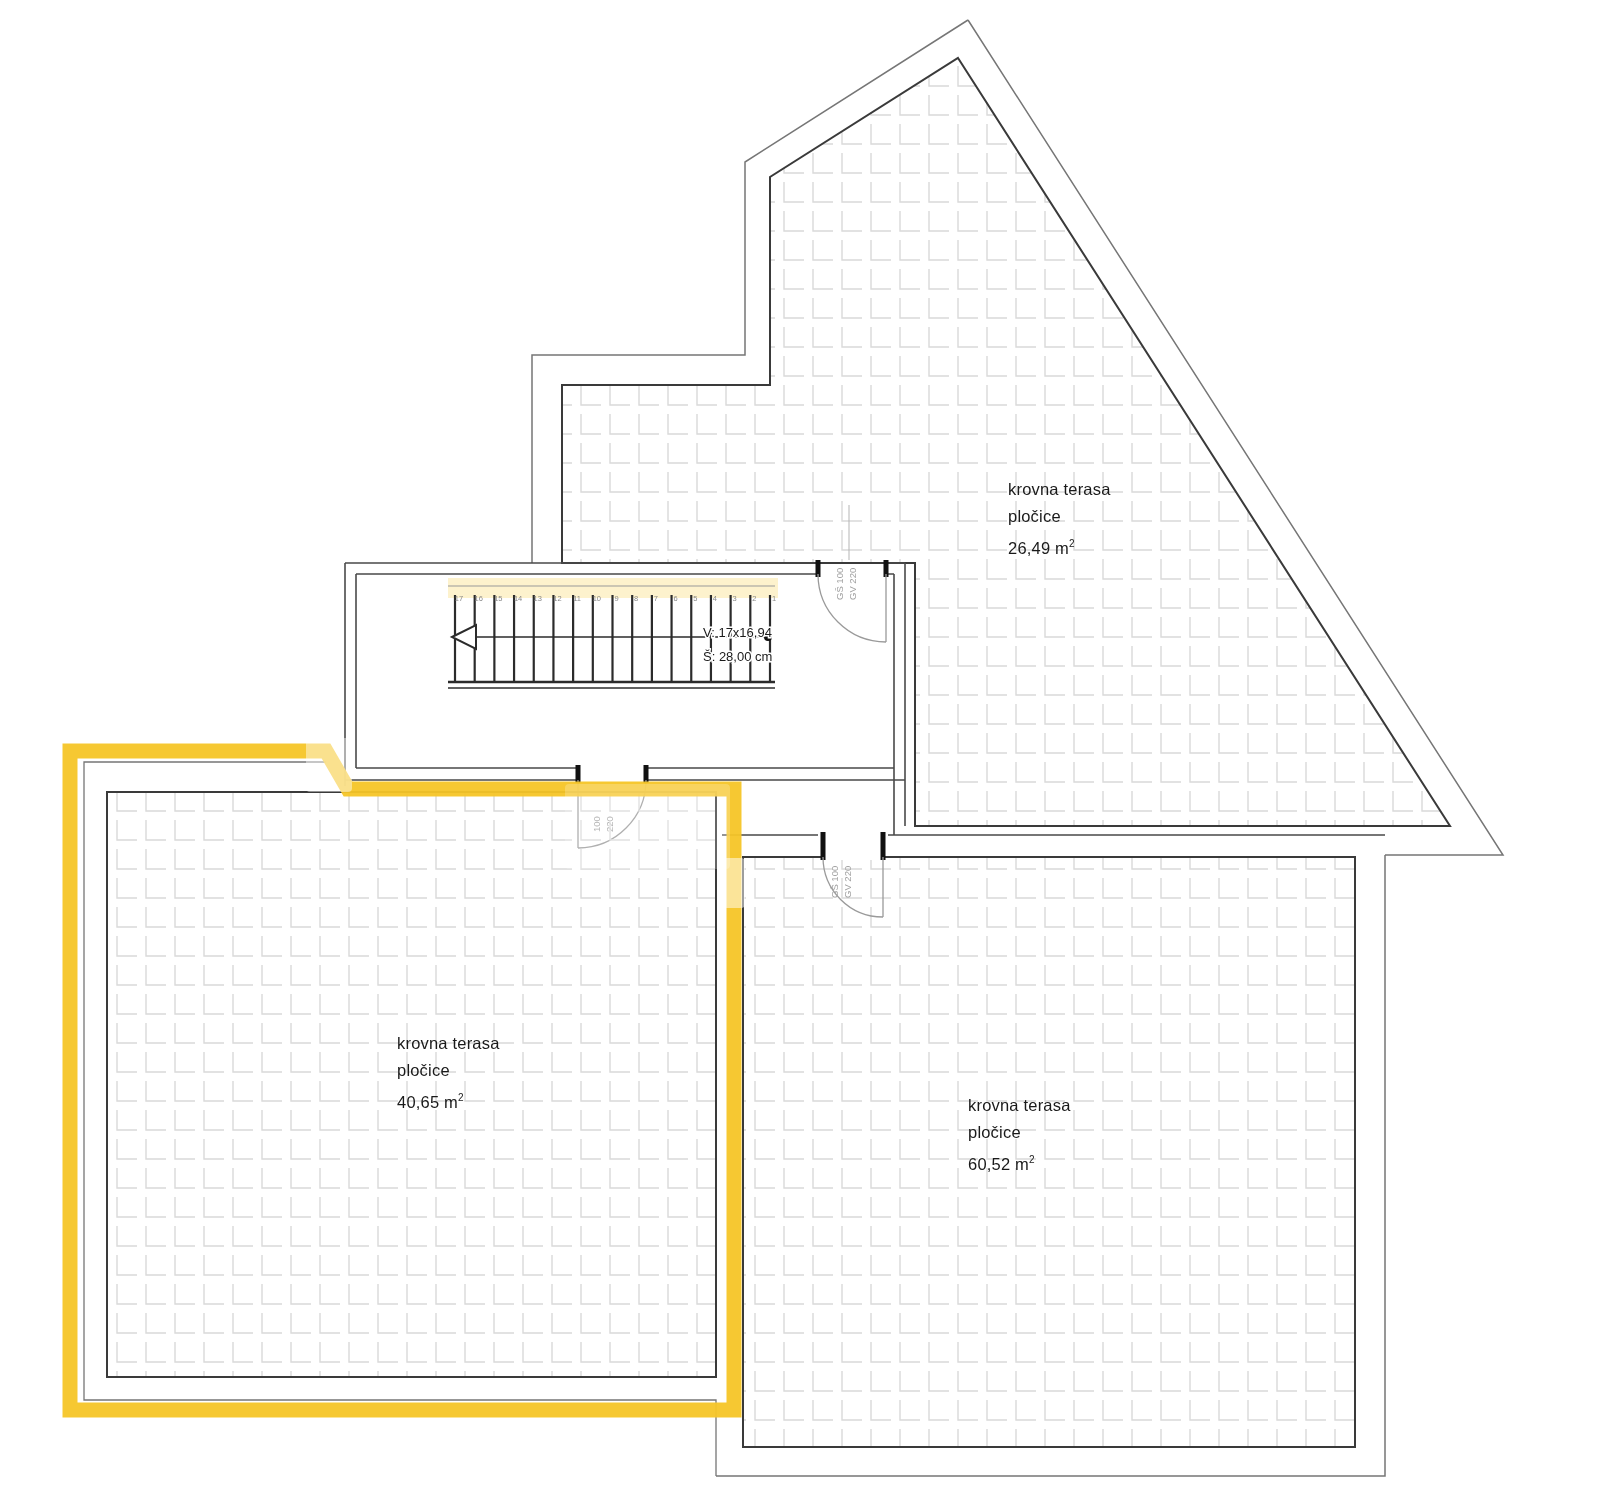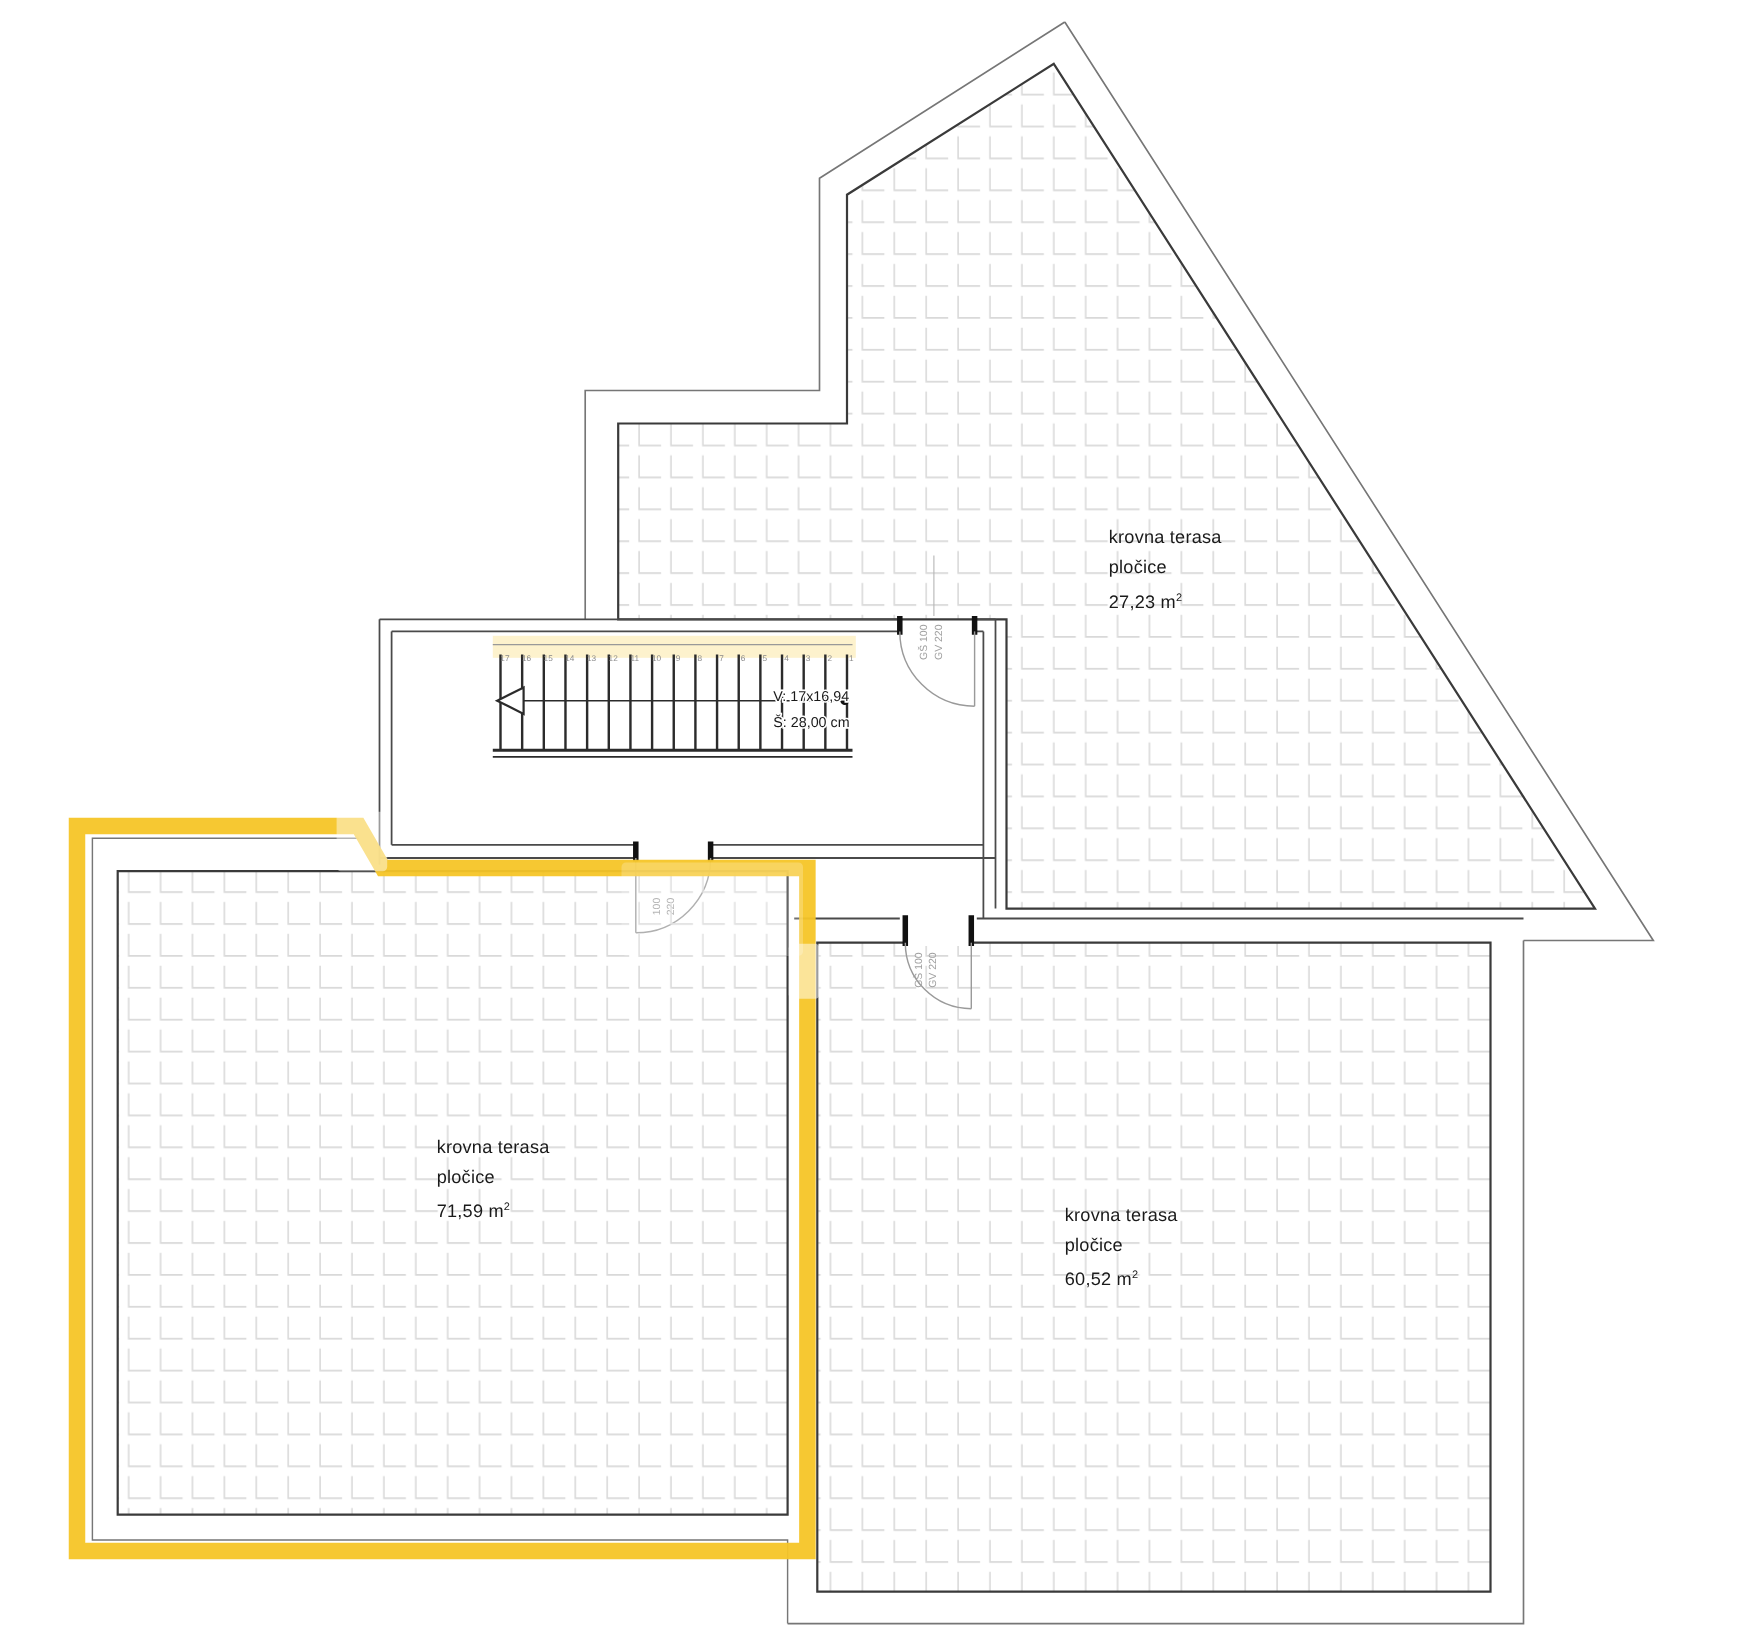--- a/index.html
+++ b/index.html
@@ -150,27 +150,27 @@
   <path class="yellow" d="M70,751 L326,751 L348,789 L734,789 L734,1410 L70,1410 Z"></path>
 
   <rect class="wm" x="717" y="858" width="28" height="50" rx="4" opacity="0.5"></rect>
   <rect class="wm" x="306" y="738" width="46" height="54" rx="4" opacity="0.45"></rect>
   <rect class="wm" x="565" y="784" width="165" height="85" rx="4" opacity="0.22"></rect>
 </svg>
 
 <div class="area-label" style="left:1008px;top:476px">
   <div>krovna terasa</div>
   <div>pločice</div>
-  <div><span>27,23</span><span> m</span><sup>2</sup></div>
+  <div><span>26,49</span><span> m</span><sup>2</sup></div>
 </div>
 
 <div class="area-label" style="left:397px;top:1030px">
   <div>krovna terasa</div>
   <div>pločice</div>
-  <div><span>71,59</span><span> m</span><sup>2</sup></div>
+  <div><span>40,65</span><span> m</span><sup>2</sup></div>
 </div>
 
 <div class="area-label" style="left:968px;top:1092px">
   <div>krovna terasa</div>
   <div>pločice</div>
   <div><span>60,52</span><span> m</span><sup>2</sup></div>
 </div>
 
 </div>
 

